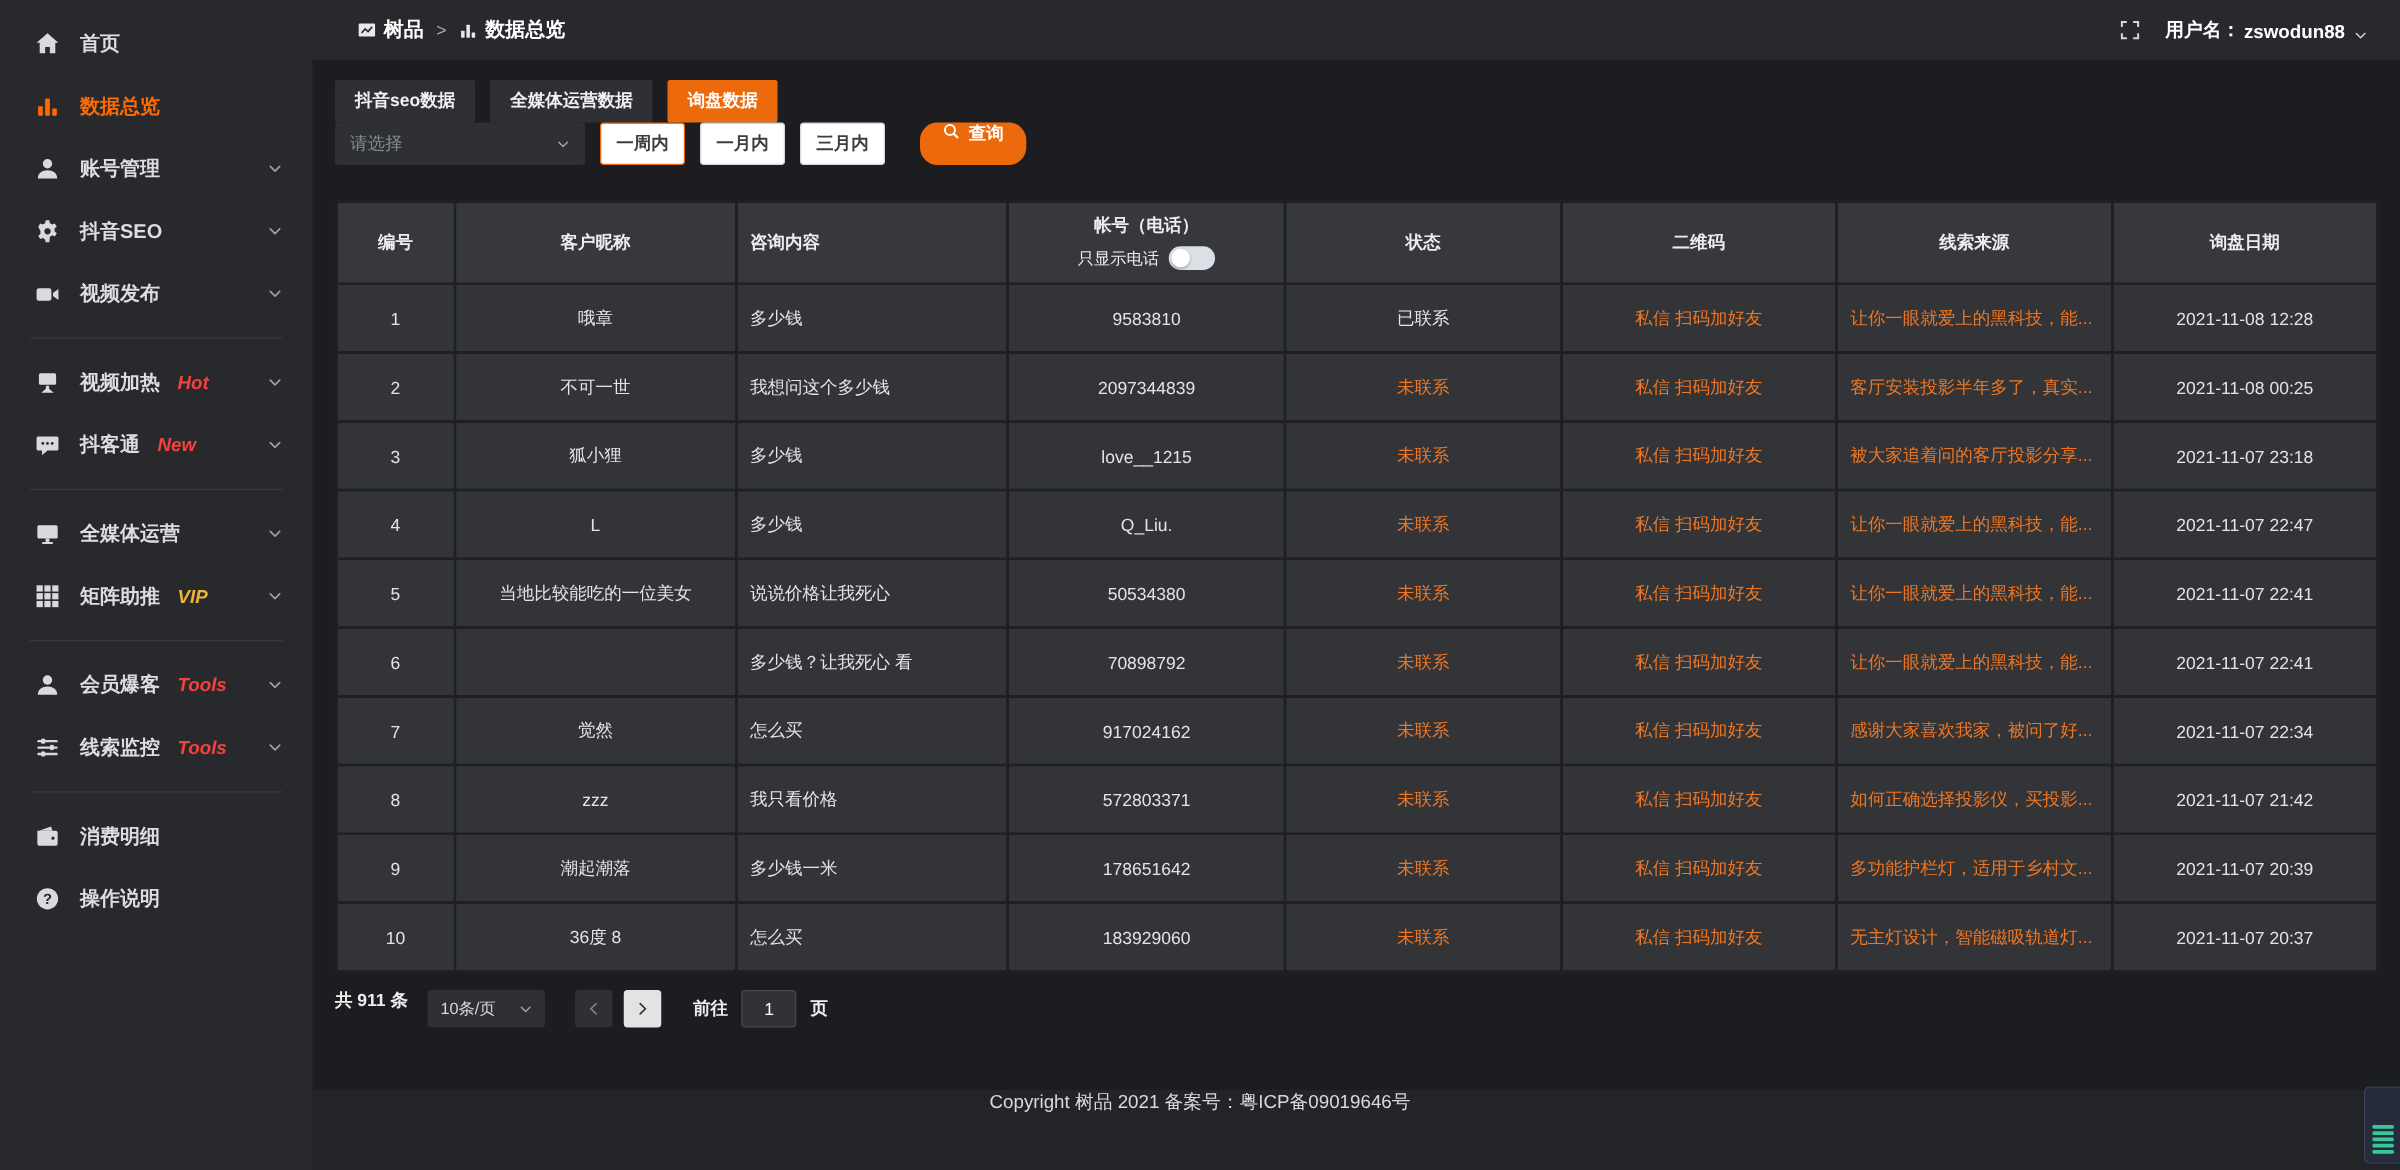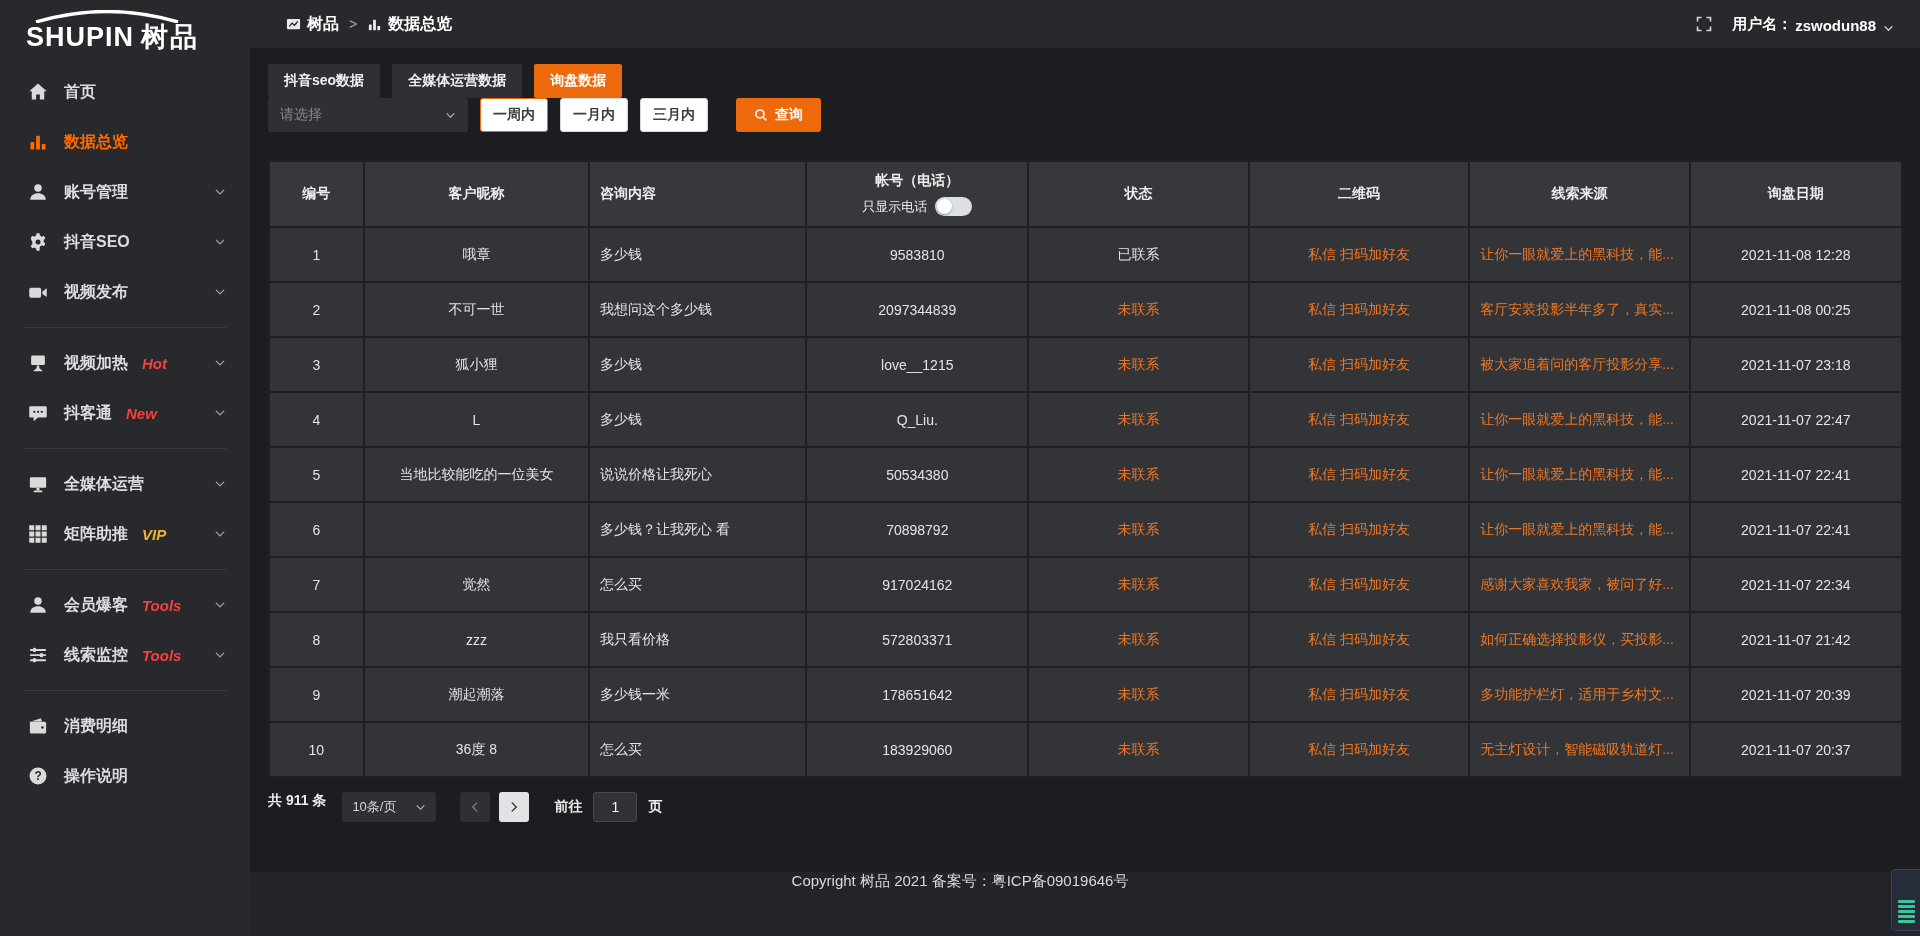--- a/index.html
+++ b/index.html
@@ -38,21 +38,21 @@
   
   .main{position:absolute;left:250px;top:48px;right:0;bottom:0;padding:0 17px 0 18px;box-sizing:border-box}
   .tabs{display:flex;gap:12px;margin-top:16px}
   .tab{height:34px;padding:0 16px;background:#2e3034;color:#f0f1f2;font-size:14px;border:none;border-radius:2px;font-weight:700;cursor:pointer;font-family:inherit}
   .tab.active{background:#ed6a0c;color:#fff}
   .filters{display:flex;align-items:center;gap:12px;}
   .select{width:200px;height:34px;background:#2e3034;border-radius:3px;display:flex;align-items:center;justify-content:space-between;padding:0 12px;box-sizing:border-box;color:#85888e;font-size:14px;cursor:pointer}
   .select .chev{margin-left:0}
   .range-btn{height:34px;min-width:62px;padding:0 12px;background:#fff;border:1px solid #d6d8db;border-radius:3px;color:#3c3e42;font-size:14px;font-weight:700;cursor:pointer;font-family:inherit}
   .range-btn.active{border-color:#ed6a0c}
-  .query-btn{height:34px;padding:0 18px;background:#ed6a0c;border:none;border-radius:3px;color:#fff;font-size:14px;font-weight:700;display:flex;align-items:center;gap:7px;cursor:pointer;margin-left:16px;font-family:inherit}
+  .query-btn{height:34px;padding:0 18px;background:#ed6a0c;border:none;border-radius:14px;color:#fff;font-size:14px;font-weight:700;display:flex;align-items:flex-start;gap:7px;cursor:pointer;margin-left:16px;font-family:inherit}
   .query-btn svg{width:14px;height:14px}
   
   .table-wrap{margin-top:28px}
   table{width:100%;border-collapse:collapse;table-layout:fixed}
   th,td{border:2px solid #1f2023;text-align:center;font-size:14px;overflow:hidden;white-space:nowrap}
   th{background:#36383c;height:62px;color:#eceded;font-weight:700}
   td{background:#323438;height:51px;color:#e3e4e6}
   th:nth-child(3),td:nth-child(3){text-align:left;padding-left:10px}
   td:nth-child(7){text-align:left;padding-left:10px}
   .status-un{color:#ee7623}
@@ -73,28 +73,20 @@
   .pg-input{width:44px;height:30px;background:#303236;border:1px solid #46484d;border-radius:3px;color:#fff;text-align:center;font-size:14px;font-family:inherit;box-sizing:border-box}
   
   .footer{position:absolute;left:0;right:0;bottom:0;height:64px;background:#232428;display:flex;align-items:flex-start;justify-content:center;font-size:15px;color:#d8d9db}
   .corner-widget{position:absolute;right:0;bottom:5px;width:29px;height:62px;background:#272c3a;border:1px solid #3a4156;border-right:none;border-radius:5px 0 0 5px;z-index:30;box-sizing:border-box;padding-top:28px;cursor:pointer}
   .corner-widget i{display:block;height:3px;background:#38c79b;margin:2px 5px 0 6px;border-radius:1px}
 </style>
 </head>
 <body>
 
 <aside class="sidebar">
-  <div class="logo">
-    <svg class="arc" width="158" height="13" viewBox="0 0 158 13">
-        <path d="M8 12 Q79 -9 150 12" stroke="#fff" stroke-width="3.5" fill="none"></path>
-      </svg>
-    <div class="logo-text">
-      <span>SHUPIN</span><span class="logo-cn">树品</span>
-    </div>
-  </div>
   <nav class="side-nav" id="side-nav">
       <div class="side-item">
         <span class="icon">
           <svg viewBox="0 0 16 16">
             <path d="M8 1.2 15 7.4H13V14H9.5V10H6.5V14H3V7.4H1Z"></path>
           </svg>
         </span>
         <span class="side-label">首页</span>
       </div>
       <div class="side-item active">

